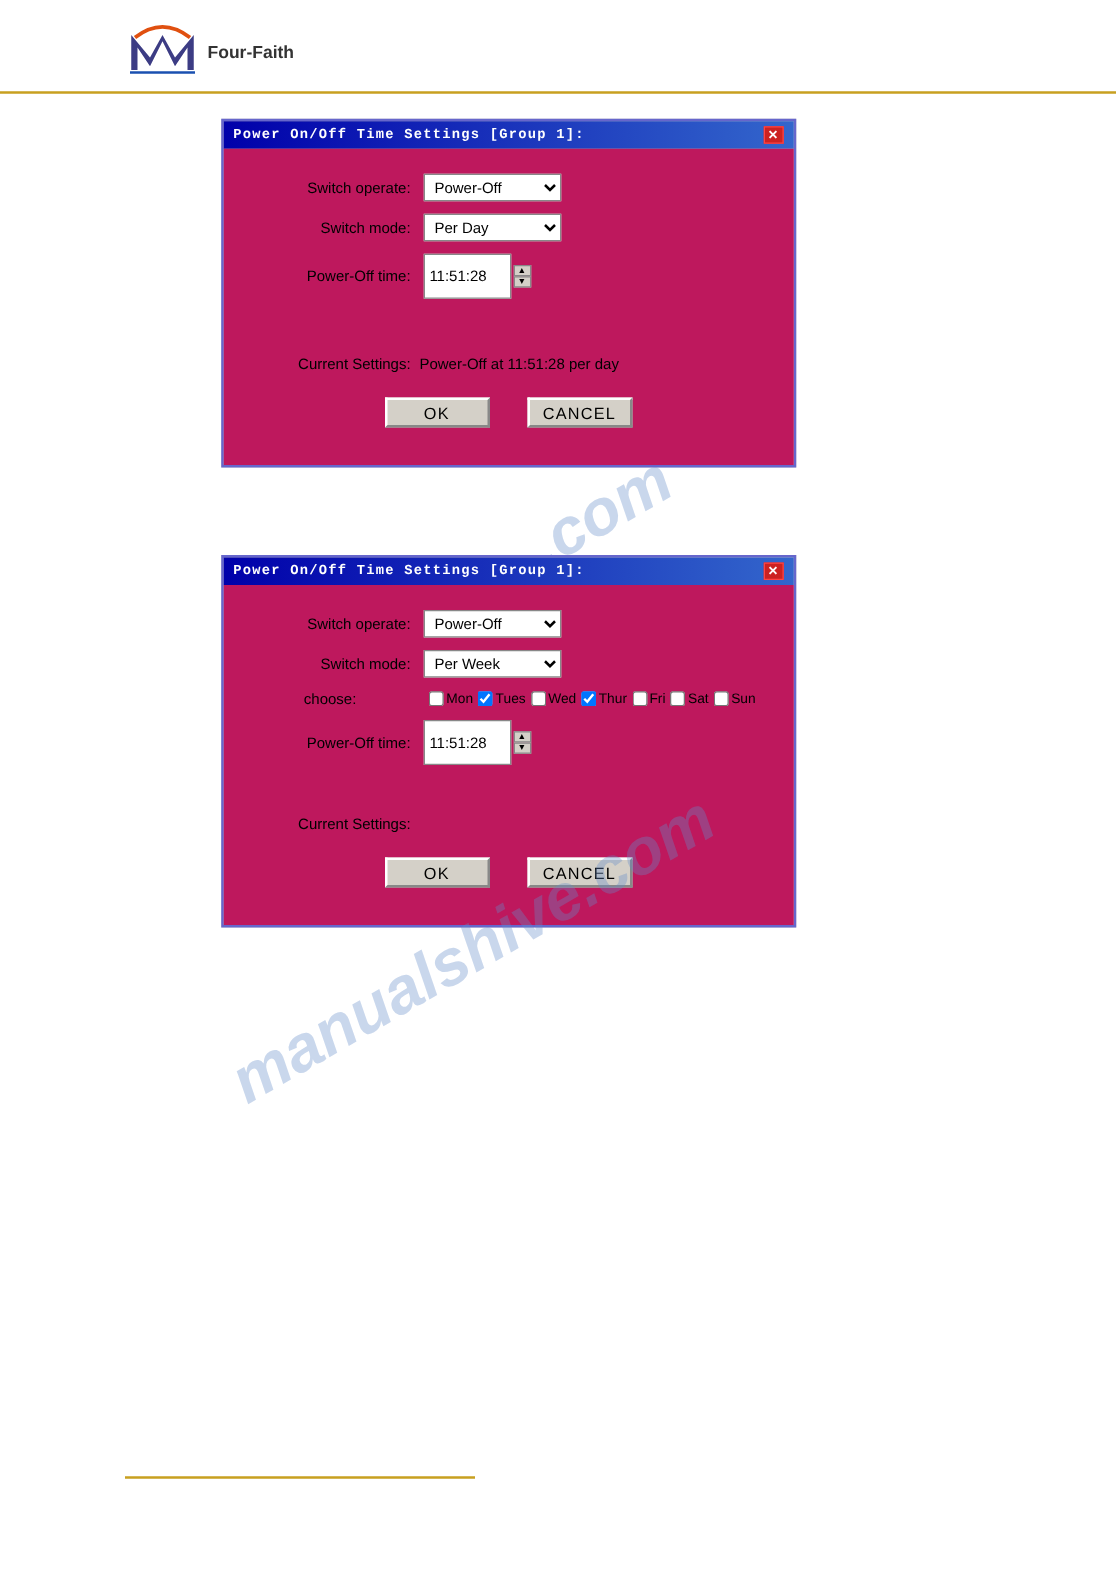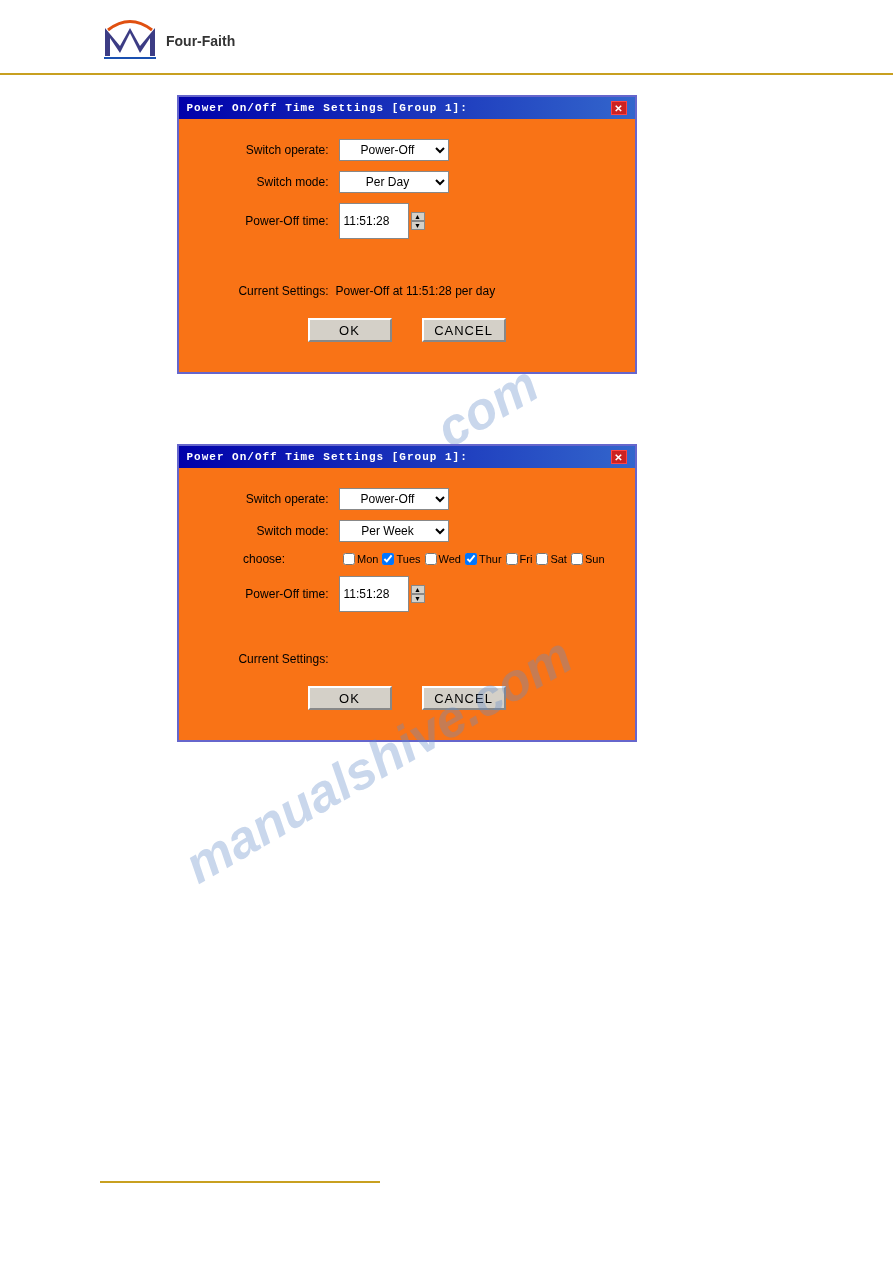--- a/index.html
+++ b/index.html
@@ -66,21 +66,21 @@
       font-size: 10px;
       cursor: pointer;
       display: flex;
       align-items: center;
       justify-content: center;
       font-weight: bold;
     }
 
     .dialog-body {
       padding: 20px 30px 15px 30px;
-      background: #f97316;
+      background: #be185d;
     }
 
     .form-row {
       display: flex;
       align-items: center;
       margin-bottom: 10px;
     }
 
     .form-label {
       width: 120px;
@@ -89,21 +89,20 @@
       font-size: 12px;
       color: #000;
     }
 
     .form-select {
       height: 22px;
       font-size: 12px;
       background: white;
       border: 1px solid #888;
       padding: 1px 4px;
-      text-align: center;
     }
 
     .form-select-wide {
       width: 110px;
     }
 
     .time-input-container {
       display: flex;
       align-items: center;
     }

